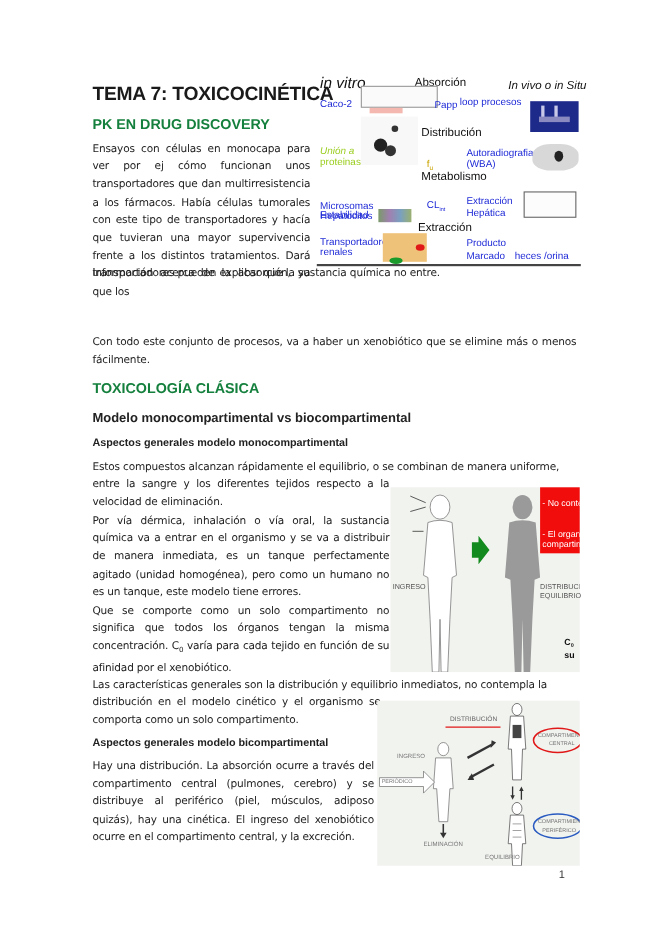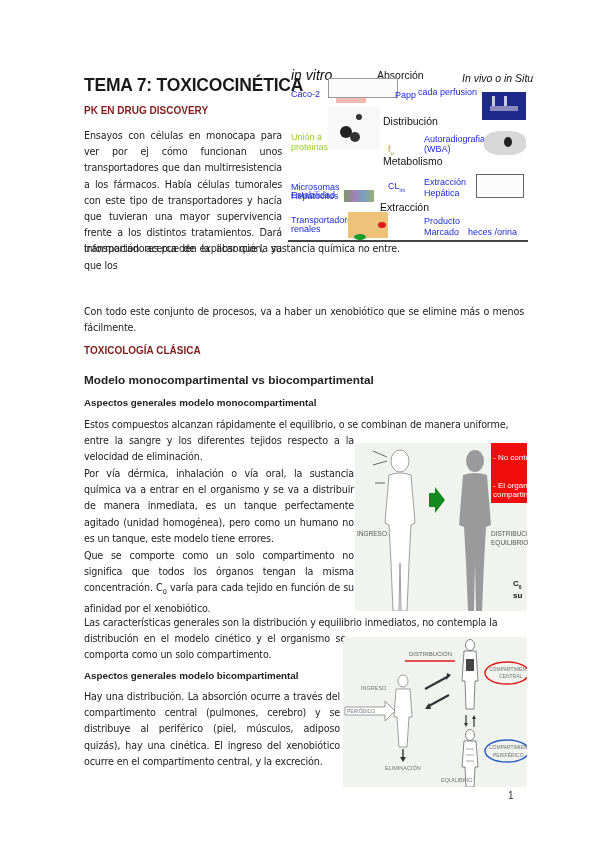--- a/index.html
+++ b/index.html
@@ -3,21 +3,21 @@
 <meta charset="utf-8">
 <style>
   html, body { margin: 0; padding: 0; background: #ffffff; }
   body { width: 600px; height: 848px; position: relative; overflow: hidden;
          font-family: "Liberation Sans", sans-serif; color: #1a1a1a; }
   .page { position: absolute; left: 0; top: 0; width: 600px; height: 848px; background: #fff; }
   .abs { position: absolute; }
   .txt { font-family: "DejaVu Sans", sans-serif; font-size: 9.6px; line-height: 16.2px; color: #222;
          text-align: justify; letter-spacing: -0.15px; }
   .h1 { font-family: "Liberation Sans", sans-serif; font-weight: bold; font-size: 17.5px; color: #1a1a1a; letter-spacing: -0.2px; }
-  .h2 { font-family: "Liberation Sans", sans-serif; font-weight: bold; font-size: 10px; color: #7f1d1d; }
+  .h2 { font-family: "Liberation Sans", sans-serif; font-weight: bold; font-size: 13px; color: #15803d; }
   .h3 { font-family: "Liberation Sans", sans-serif; font-weight: bold; font-size: 11.8px; color: #222; }
   .h4 { font-family: "Liberation Sans", sans-serif; font-weight: bold; font-size: 9.8px; color: #222; }
   
   .dg { position: absolute; left: 288px; top: 66px; width: 240px; height: 178px; font-family: "Liberation Sans", sans-serif; }
   .dg .lbl { position: absolute; font-size: 9px; line-height: 10px; white-space: nowrap; }
   .blue { color: #1f2ad6; }
   .green { color: #9acd1e; }
   .black { color: #111; }
   .ital { font-style: italic; }
   .sect { font-size: 10.5px !important; color: #111; }
@@ -39,36 +39,36 @@
   <div class="dg">
     <div class="lbl black ital" style="left:3px; top:4px; font-size:14px;">in vitro</div>
     <div class="lbl black sect" style="left:89px; top:4px;">Absorción</div>
     <div class="lbl black ital" style="left:174px; top:7px; font-size:10.5px;">In vivo o in Situ</div>
 
     <div class="thumb" style="left:40px; top:12px; width:68px; height:18px; background:#fafafa; border-color:#999;"></div>
     <div class="thumb" style="left:48px; top:32px; width:30px; height:5px; background:#f4b8b0; border:none;"></div>
 
     <div class="lbl blue" style="left:3px; top:23px;">Caco-2</div>
     <div class="lbl blue" style="left:75px; top:24px;padding-left:32px;">Papp</div>
-    <div class="lbl blue" style="left:130px; top:21px;">cada perfusion</div>
+    <div class="lbl blue" style="left:130px; top:21px;">loop procesos</div>
     <div class="thumb" style="left:194px; top:26px; width:44px; height:28px; background:#1d2a8a; border:none;">
       <div style="position:absolute; left:10px; top:4px; width:3px; height:14px; background:#c8c8e8;"></div>
       <div style="position:absolute; left:22px; top:4px; width:3px; height:14px; background:#c8c8e8;"></div>
       <div style="position:absolute; left:8px; top:14px; width:28px; height:5px; background:#8a8ac0;"></div>
     </div>
 
     <div class="lbl black sect" style="left:95px; top:50px;">Distribución</div>
 
     <div class="thumb" style="left:40px; top:40px; width:52px; height:44px; background:#f8f8f8; border:none;">
       <div style="position:absolute; left:12px; top:20px; width:12px; height:12px; border-radius:50%; background:#222;"></div>
       <div style="position:absolute; left:22px; top:26px; width:10px; height:10px; border-radius:50%; background:#333;"></div>
       <div style="position:absolute; left:28px; top:8px; width:6px; height:6px; border-radius:50%; background:#333;"></div>
     </div>
 
-    <div class="lbl green" style="left:3px; top:66px;">Unión a</div>
+    <div class="lbl green" style="left:3px; top:66px;font-style:italic;">Unión a</div>
     <div class="lbl green" style="left:3px; top:76px;">proteinas</div>
     <div class="lbl" style="left:100px; top:78px; color:#c9a400;"><span>f</span><sub style="font-size:6px;">u</sub></div>
     <div class="lbl blue" style="left:136px; top:68px;">Autoradiografia</div>
     <div class="lbl blue" style="left:136px; top:78px;">(WBA)</div>
     <div class="thumb" style="left:196px; top:65px; width:42px; height:24px; background:#d8d8d8; border:none; border-radius:40%;">
       <div style="position:absolute; left:20px; top:6px; width:8px; height:10px; border-radius:50%; background:#222;"></div>
     </div>
 
     <div class="lbl black sect" style="left:95px; top:90px;">Metabolismo</div>
 

